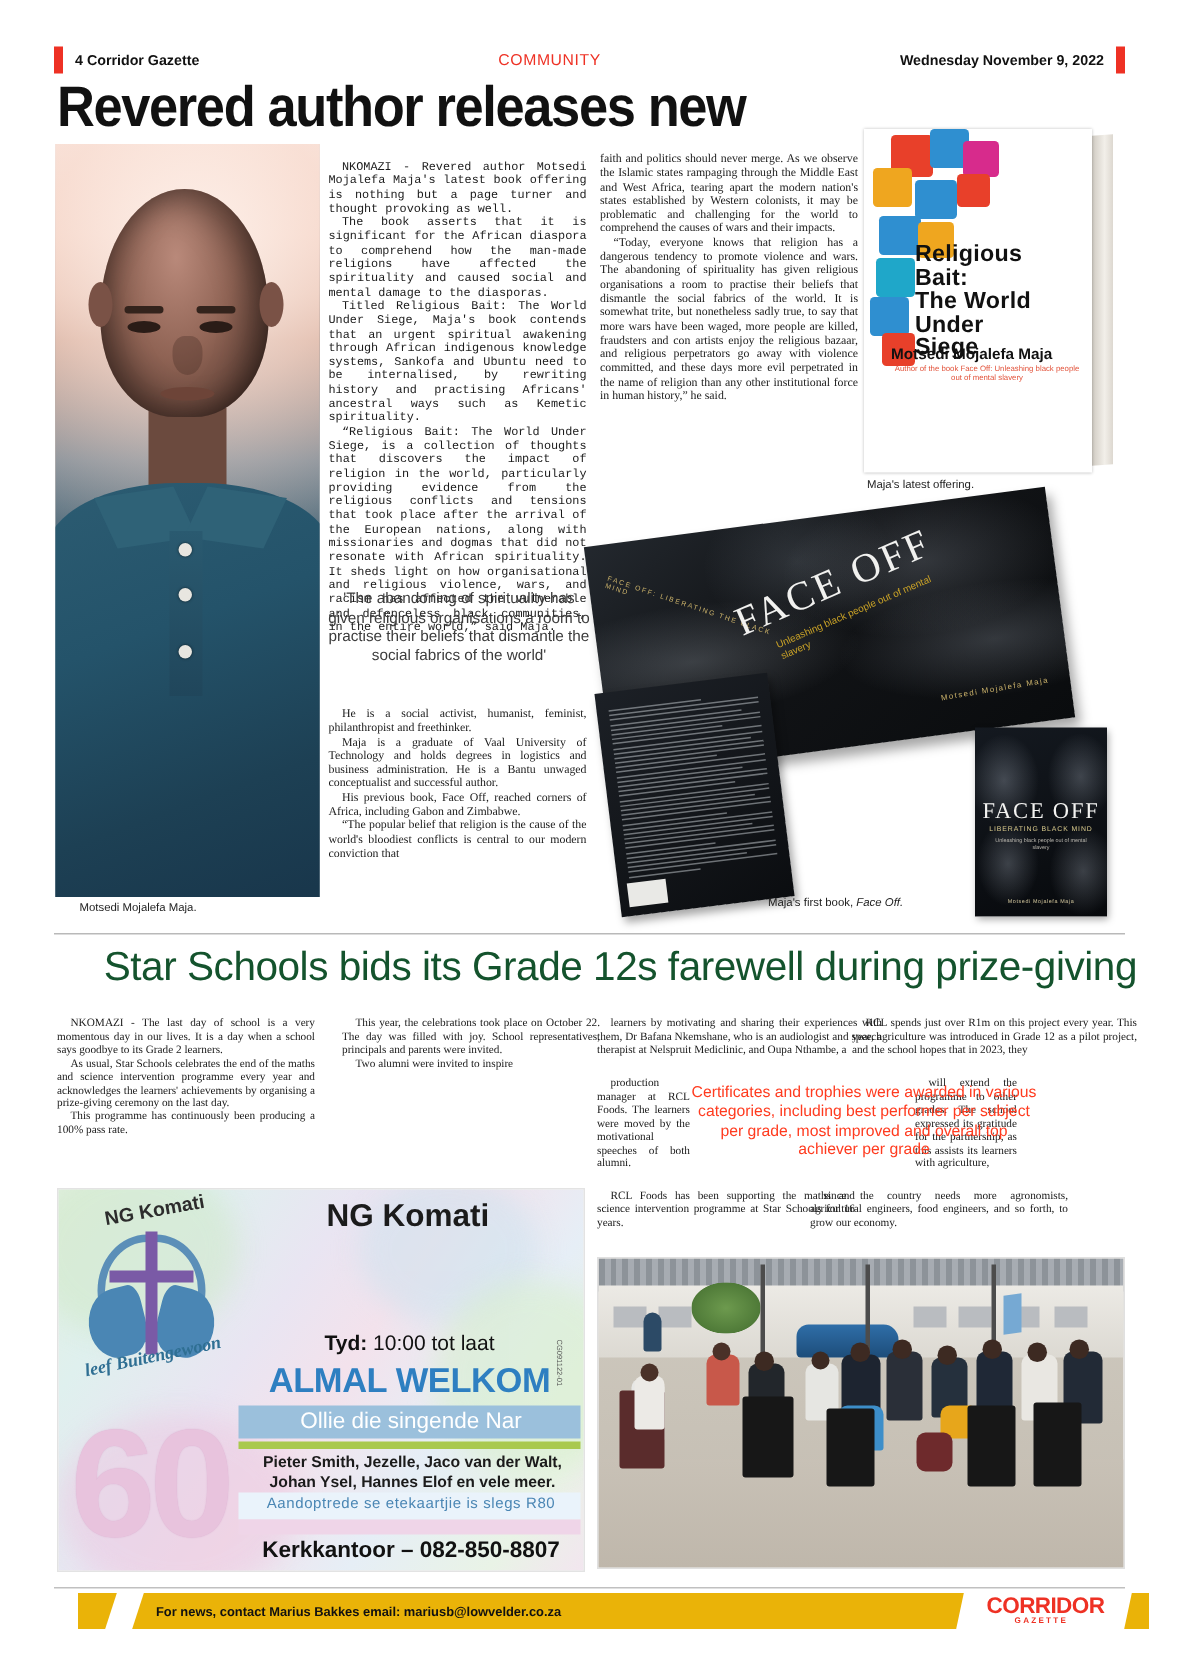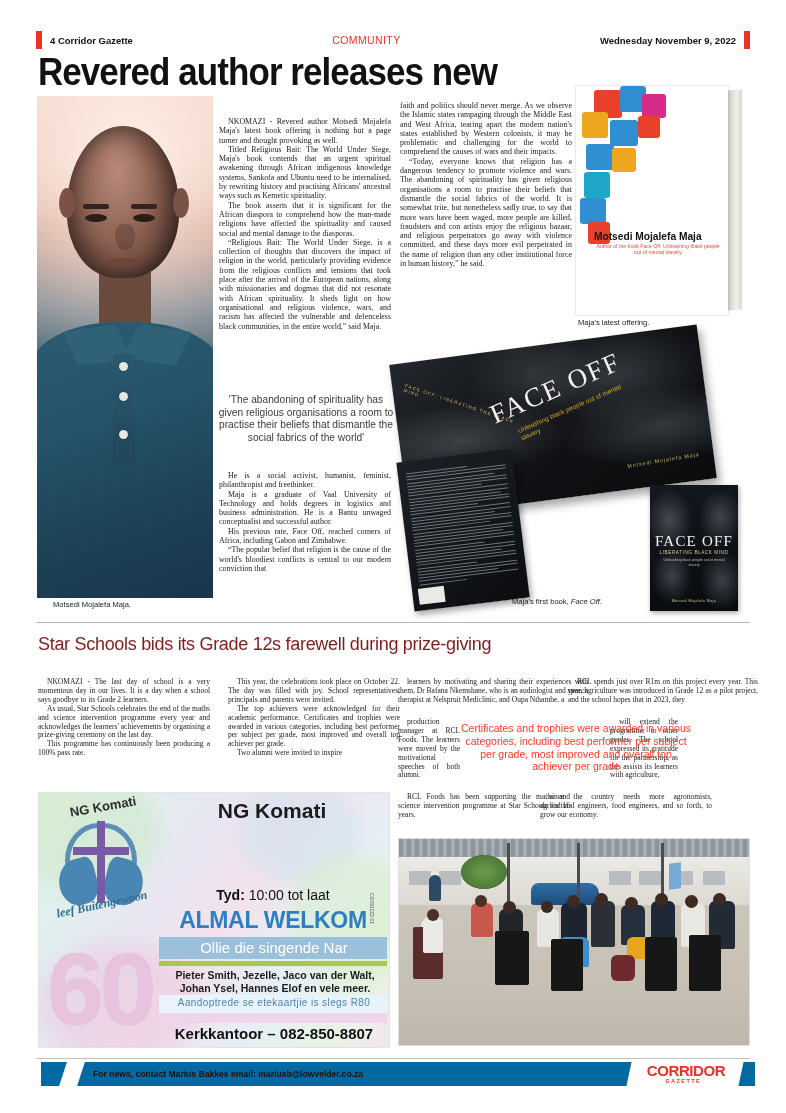--- a/index.html
+++ b/index.html
@@ -116,21 +116,21 @@
   }
   .caption-portrait {
     position: absolute; left: 37px; top: 600px; width: 176px;
     font-family:"Liberation Sans", sans-serif; font-size: 7.6px; color:#222;padding-left:16px;
   }
 
   
   .col { position: absolute; font-size: 7.9px; line-height: 9.3px; color:#1a1a1a; text-align: justify; }
   .col p { text-indent: 9px; margin:0; }
   .col p.noind { text-indent: 0; }
-  .a1c1 { left: 219px; top: 117px; width: 172px; }
+  .a1c1 { left: 219px; top: 107px; width: 172px; font-family: Liberation Mono, monospace; }
   .a1c2 { left: 400px; top: 101px; width: 172px; }
 
   .pullquote1 {
     position: absolute; left: 216px; top: 394px; width: 180px;
     font-family:"Liberation Sans", sans-serif;
     font-size: 10.2px; line-height: 12.6px; color:#3b3b3b; text-align:center;
   }
   .a1c1b { left: 219px; top: 471px; width: 172px; }
 
   
@@ -255,21 +255,21 @@
   }
   .caption-faceoff i { font-style: italic; }
 
   
   .divider1 { position:absolute; left: 36px; top: 622px; width: 714px; height: 1px; background:#b9b9b9; }
 
   
   .headline2 {
     position:absolute; left: 38px; top: 630px; width: 720px;
     font-family:"Liberation Sans", sans-serif; font-weight: normal;
-    font-size: 18px; line-height: 28px; color:#7f1d1d; letter-spacing:-0.3px;
+    font-size: 27px; line-height: 28px; color:#14532d; letter-spacing:-0.3px;text-align:right;
   }
 
   
   .a2 { position:absolute; font-size: 7.5px; line-height: 8.9px; color:#1a1a1a; text-align: justify; }
   .a2 p { text-indent: 9px; margin:0; }
   .a2c1 { left: 38px; top: 678px; width: 172px; }
   .a2c2 { left: 228px; top: 678px; width: 172px; }
   .a2c3a { left: 398px; top: 678px; width: 190px; }
   .a2c3b { left: 398px; top: 718px; width: 62px; }
   .a2c3c { left: 398px; top: 793px; width: 172px; }
@@ -412,22 +412,22 @@
   .photo2 .chair {
     position:absolute; background: #171717; border-radius: 2px;
   }
   .photo2 .bag {
     position:absolute; width: 24px; height: 26px; background:#6e2a2c; border-radius: 6px;
   }
 
   
   .divider2 { position:absolute; left: 36px; top: 1058px; width: 714px; height: 1px; background:#c0c0c0; }
   .footer {
-    position:absolute; left: 41px; top: 1062px; width: 714px; height: 24px;
-    background: #0369a1; display:flex; align-items:center;
+    position:absolute; left: 52px; top: 1062px; width: 714px; height: 24px;
+    background: #eab308; display:flex; align-items:center;
   }
   .footer .notch {
     width: 18px; height: 24px; background:#ffffff;
     transform: skewX(-18deg); margin-left: 22px;
   }
   .footer .ftext {
     font-family:"Liberation Sans", sans-serif; font-weight: bold;
     font-size: 8.6px; color:#111; margin-left: 12px;
   }
   .footer .fspacer { flex:1; }
@@ -479,31 +479,31 @@
     <div class="collar-r"></div>
     <div class="placket"></div>
     <div class="btn b1"></div>
     <div class="btn b2"></div>
     <div class="btn b3"></div>
   </div>
   <div class="caption-portrait">Motsedi Mojalefa Maja.</div>
 
   <div class="col a1c1">
     <p>NKOMAZI - Revered author Motsedi Mojalefa Maja's latest book offering is nothing but a page turner and thought provoking as well.</p>
+    <p>The book asserts that it is significant for the African diaspora to comprehend how the man-made religions have affected the spirituality and caused social and mental damage to the diasporas.</p>
     <p>Titled Religious Bait: The World Under Siege, Maja's book contends that an urgent spiritual awakening through African indigenous knowledge systems, Sankofa and Ubuntu need to be internalised, by rewriting history and practising Africans' ancestral ways such as Kemetic spirituality.</p>
-    <p>The book asserts that it is significant for the African diaspora to comprehend how the man-made religions have affected the spirituality and caused social and mental damage to the diasporas.</p>
     <p>“Religious Bait: The World Under Siege, is a collection of thoughts that discovers the impact of religion in the world, particularly providing evidence from the religious conflicts and tensions that took place after the arrival of the European nations, along with missionaries and dogmas that did not resonate with African spirituality. It sheds light on how organisational and religious violence, wars, and racism has affected the vulnerable and defenceless black communities, in the entire world,” said Maja.</p>
   </div>
 
   <div class="pullquote1">'The abandoning of spirituality has given religious organisations a room to practise their beliefs that dismantle the social fabrics of the world'</div>
 
   <div class="col a1c1b">
     <p>He is a social activist, humanist, feminist, philanthropist and freethinker.</p>
     <p>Maja is a graduate of Vaal University of Technology and holds degrees in logistics and business administration. He is a Bantu unwaged conceptualist and successful author.</p>
-    <p>His previous rate, Face Off, reached corners of Africa, including Gabon and Zimbabwe.</p>
+    <p>His previous book, Face Off, reached corners of Africa, including Gabon and Zimbabwe.</p>
     <p>“The popular belief that religion is the cause of the world's bloodiest conflicts is central to our modern conviction that</p>
   </div>
 
   <div class="col a1c2">
     <p class="noind">faith and politics should never merge. As we observe the Islamic states rampaging through the Middle East and West Africa, tearing apart the modern nation's states established by Western colonists, it may be problematic and challenging for the world to comprehend the causes of wars and their impacts.</p>
     <p>“Today, everyone knows that religion has a dangerous tendency to promote violence and wars. The abandoning of spirituality has given religious organisations a room to practise their beliefs that dismantle the social fabrics of the world. It is somewhat trite, but nonetheless sadly true, to say that more wars have been waged, more people are killed, fraudsters and con artists enjoy the religious bazaar, and religious perpetrators go away with violence committed, and these days more evil perpetrated in the name of religion than any other institutional force in human history,” he said.</p>
   </div>
 
   <div class="book1">
     <div class="spine"></div>
@@ -512,20 +512,27 @@
       <div class="puz" style="left:44px;top:0px;width:26px;height:26px;background:#2f8fd0;"></div>
       <div class="puz" style="left:66px;top:8px;width:24px;height:24px;background:#d72b8c;"></div>
       <div class="puz" style="left:6px;top:26px;width:26px;height:26px;background:#efa61f;"></div>
       <div class="puz" style="left:34px;top:34px;width:28px;height:26px;background:#2f8fd0;"></div>
       <div class="puz" style="left:62px;top:30px;width:22px;height:22px;background:#e8402a;"></div>
       <div class="puz" style="left:10px;top:58px;width:28px;height:26px;background:#2f8fd0;"></div>
       <div class="puz" style="left:36px;top:62px;width:24px;height:24px;background:#efa61f;"></div>
       <div class="puz" style="left:8px;top:86px;width:26px;height:26px;background:#1fa7c9;"></div>
       <div class="puz" style="left:4px;top:112px;width:26px;height:26px;background:#2f8fd0;"></div>
       <div class="puz" style="left:12px;top:136px;width:22px;height:22px;background:#e8402a;"></div>
+      <div class="bt">
+        <div>Religious</div>
+        <div>Bait:</div>
+        <div>The World</div>
+        <div>Under</div>
+        <div>Siege</div>
+      </div>
       <div class="ba">Motsedi Mojalefa Maja</div>
       <div class="bs">Author of the book Face Off: Unleashing black people out of mental slavery</div>
     </div>
   </div>
   <div class="caption-book1">Maja's latest offering.</div>
 
   <div class="faceoff-big">
     <div class="smoke"></div>
     <div class="fo-spine">FACE OFF: LIBERATING THE BLACK MIND</div>
     <div class="fo-title">FACE OFF</div>
@@ -590,21 +597,20 @@
   <div class="headline2">Star Schools bids its Grade 12s farewell during prize-giving</div>
 
   <div class="a2 a2c1">
     <p>NKOMAZI - The last day of school is a very momentous day in our lives. It is a day when a school says goodbye to its Grade 2 learners.</p>
     <p>As usual, Star Schools celebrates the end of the maths and science intervention programme every year and acknowledges the learners' achievements by organising a prize-giving ceremony on the last day.</p>
     <p>This programme has continuously been producing a 100% pass rate.</p>
   </div>
 
   <div class="a2 a2c2">
     <p>This year, the celebrations took place on October 22. The day was filled with joy. School representatives, principals and parents were invited.</p>
-    <p>The top achievers were acknowledged for their academic performance. Certificates and trophies were awarded in various categories, including best performer per subject per grade, most improved and overall top achiever per grade.</p>
     <p>Two alumni were invited to inspire</p>
   </div>
 
   <div class="a2 a2c3a">
     <p class="noind">learners by motivating and sharing their experiences with them, Dr Bafana Nkemshane, who is an audiologist and speech therapist at Nelspruit Mediclinic, and Oupa Nthambe, a</p>
   </div>
   <div class="a2 a2c3b">
     <p class="noind">production manager at RCL Foods. The learners were moved by the motivational speeches of both alumni.</p>
   </div>
   <div class="a2 a2c3c">

